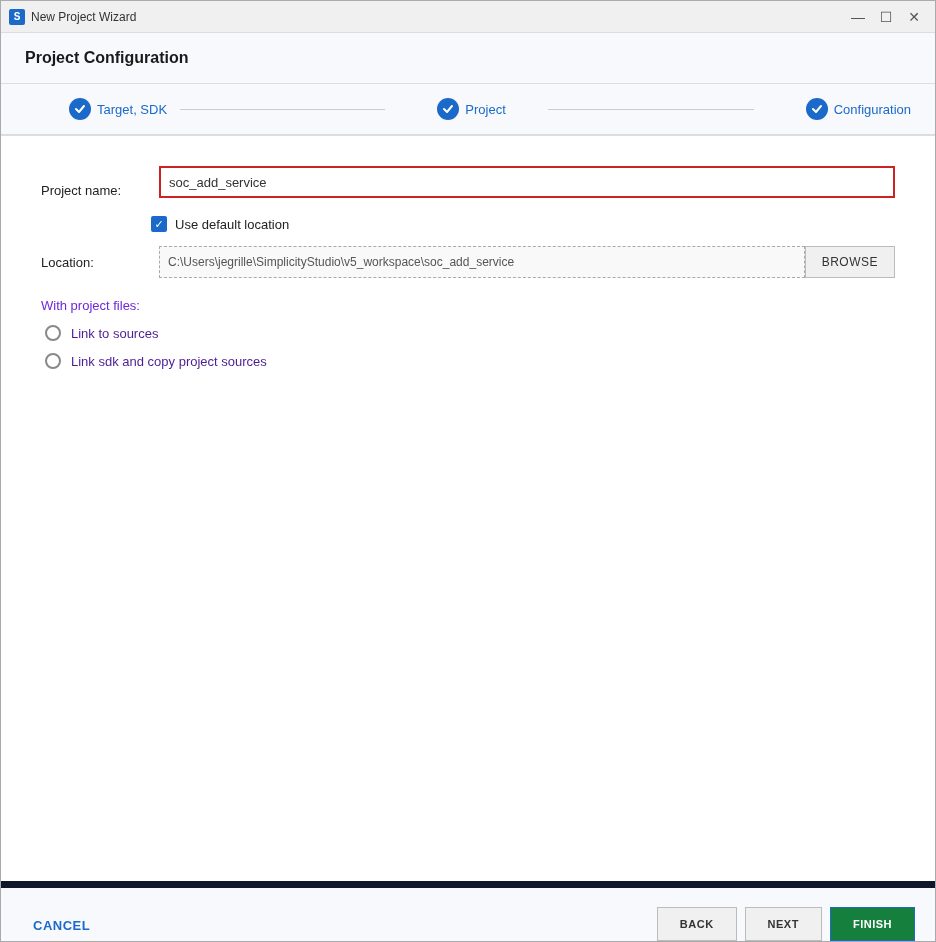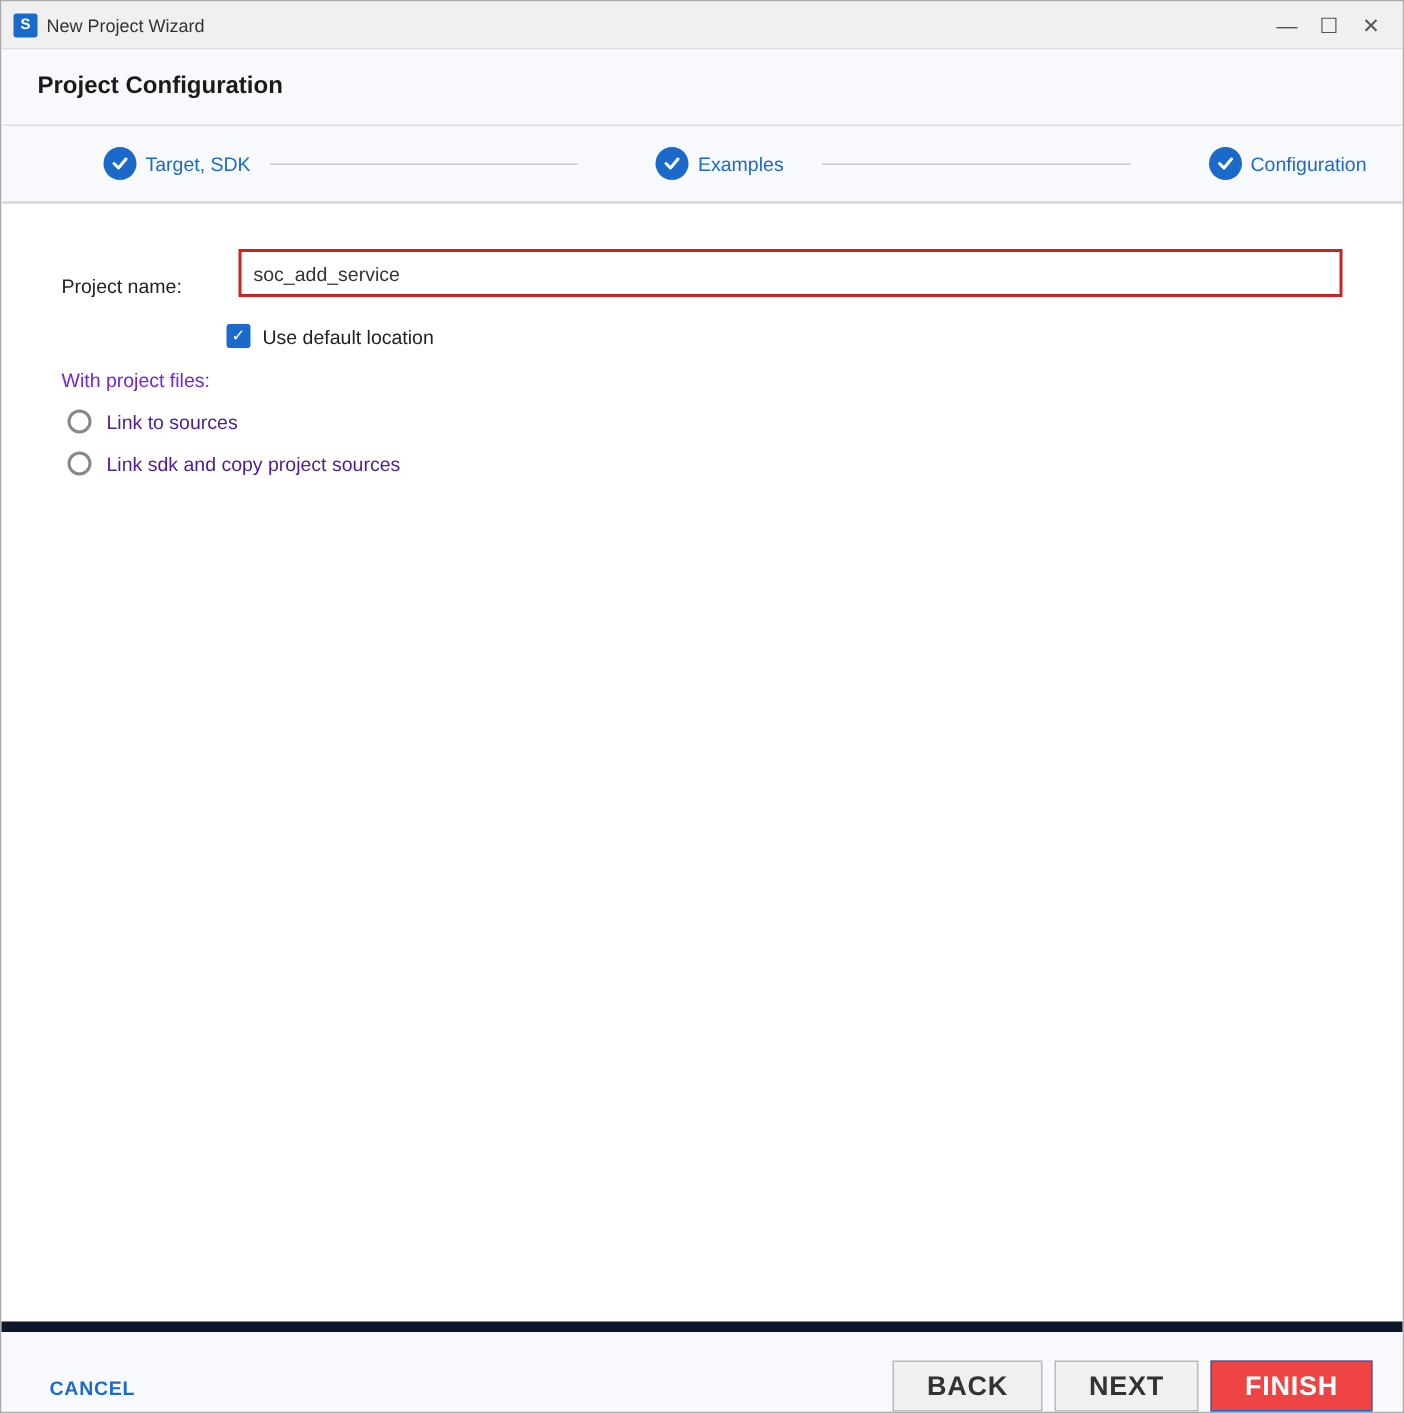--- a/index.html
+++ b/index.html
@@ -261,28 +261,28 @@
     .footer-spacer { flex: 1; }
     .footer-nav-btns {
       display: flex;
       gap: 8px;
     }
     .nav-btn {
       height: 34px;
       padding: 0 22px;
       border: 1px solid #bbb;
       background: #f0f0f0;
-      font-size: 18px;
+      font-size: 11px;
       font-weight: 600;
       color: #333;
       cursor: pointer;
       letter-spacing: 0.5px;
     }
     .nav-btn.finish {
-      background: #ef4444;
+      background: #15803d;
       color: white;
       border-color: #1b6ac9;
     }
   </style>
 </head>
 <body>
 
 <div class="window">
 
   <div class="titlebar">
@@ -310,21 +310,21 @@
       </div>
       <span class="step-label">Target, SDK</span>
     </div>
     <div class="step-divider"></div>
     <div class="step">
       <div class="step-icon">
         <svg width="12" height="12" viewBox="0 0 12 12" fill="none">
           <polyline points="2,6 5,9 10,3" stroke="white" stroke-width="2" fill="none" stroke-linecap="round" stroke-linejoin="round"></polyline>
         </svg>
       </div>
-      <span class="step-label">Examples</span>
+      <span class="step-label">Project</span>
     </div>
     <div class="step-divider"></div>
     <div class="step">
       <div class="step-icon">
         <svg width="12" height="12" viewBox="0 0 12 12" fill="none">
           <polyline points="2,6 5,9 10,3" stroke="white" stroke-width="2" fill="none" stroke-linecap="round" stroke-linejoin="round"></polyline>
         </svg>
       </div>
       <span class="step-label">Configuration</span>
     </div>
@@ -337,20 +337,25 @@
       <input class="project-name-input" type="text" value="soc_add_service" style="">
     </div>
 
     <div class="checkbox-row">
       <div class="checkbox-custom">
         <span class="checkmark">✓</span>
       </div>
       <span class="checkbox-label">Use default location</span>
     </div>
 
+    <div class="location-row">
+      <span class="form-label">Location:</span>
+      <input class="location-input" type="text" value="C:\Users\jegrille\SimplicityStudio\v5_workspace\soc_add_service" style="">
+      <button class="browse-btn">BROWSE</button>
+    </div>
 
     <div class="with-project-label">With project files:</div>
 
     <div class="radio-row">
       <div class="radio-outer"></div>
       <span class="radio-label">Link to sources</span>
     </div>
 
     <div class="radio-row">
       <div class="radio-outer"></div>

